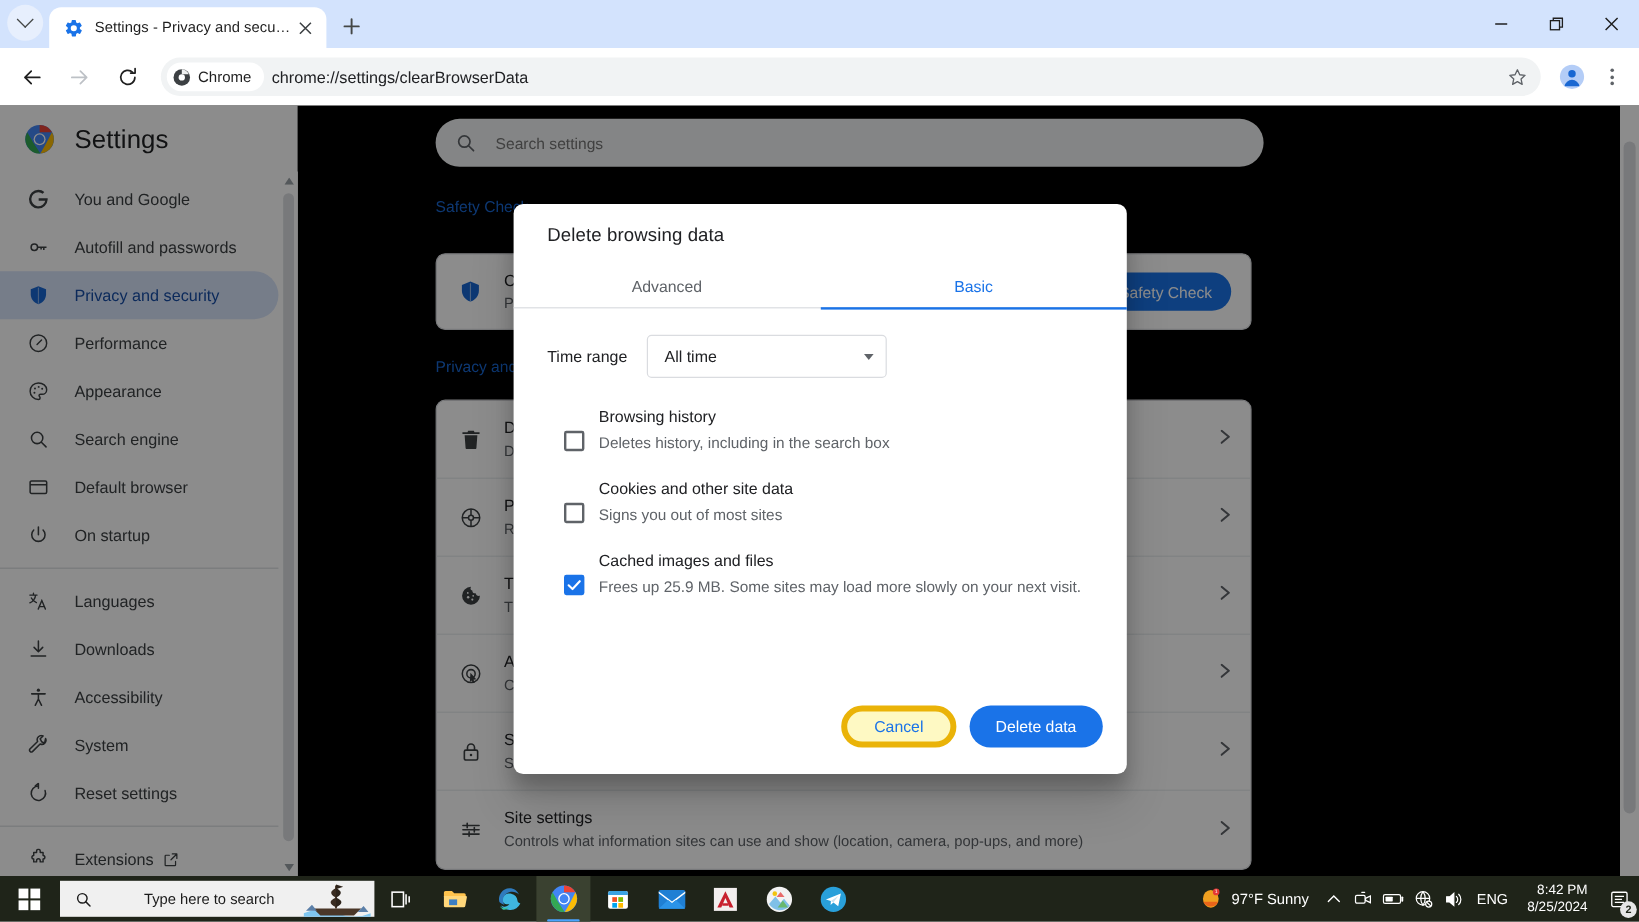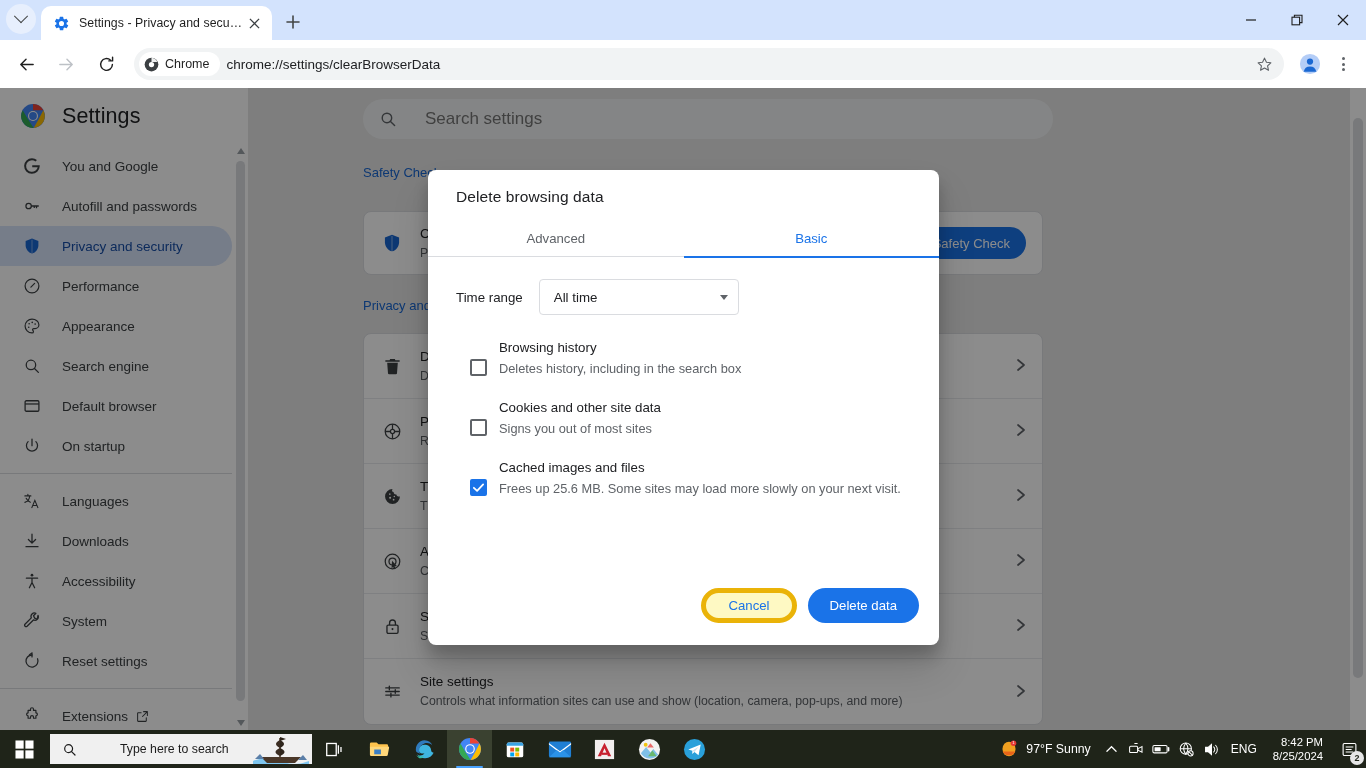--- a/index.html
+++ b/index.html
@@ -82,21 +82,21 @@
     display: flex; align-items: center; justify-content: center; }
   #profile-btn { width: 28px; height: 28px; margin: 0 4px; border-radius: 50%;
     display: flex; align-items: center; justify-content: center; flex: 0 0 auto; }
   #menu-btn { width: 30px; height: 30px; margin-right: 8px; border-radius: 50%;
     display: flex; align-items: center; justify-content: center; flex: 0 0 auto; }
   .kebab-dot { width: 3px; height: 3px; background: #5f6368; border-radius: 50%; margin: 1.4px 0; }
 
   
   #page {
     position: absolute; left: 0; top: 88px; width: 1366px; height: 642px;
-    background: #e5e5e5; overflow: hidden;
+    background: #000000; overflow: hidden;
   }
 
   
   #settings-sidebar {
     position: absolute; left: 0; top: 0; width: 248px; height: 642px; background: #fff;
   }
   #settings-header { display: flex; align-items: center; height: 56px; padding-left: 20px; }
   #settings-title { font-size: 21.5px; color: #202124; margin-left: 16px; letter-spacing: .1px; }
   #nav-list { position: absolute; top: 58px; left: 0; width: 248px; }
   .nav-item {
@@ -126,21 +126,21 @@
     display: flex; align-items: center; justify-content: center; }
 
   
   #settings-main { position: absolute; left: 248px; top: 0; width: 1100px; height: 642px; }
   #search-settings-bar {
     position: absolute; left: 115px; top: 11px; width: 690px; height: 40px;
     background: #f1f3f4; border-radius: 20px; display: flex; align-items: center;
     padding-left: 16px;
   }
   #search-settings-input {
-    margin-left: 28px; font-size: 17px; color: #5f6368; background: transparent;
+    margin-left: 16px; font-size: 13px; color: #5f6368; background: transparent;
     border: 0; outline: none; width: 600px; font-family: inherit;
   }
   .section-heading {
     position: absolute; left: 115px; font-size: 13px; color: #1967d2; font-weight: 400;
   }
   .card {
     position: absolute; left: 115px; width: 680px; background: #fff;
     border: 1px solid #dadce0; border-radius: 8px;
   }
   .row {
@@ -729,21 +729,21 @@
         </span>
       </div>
       <div class="opt-row">
         <span class="opt-checkbox checked">
           <svg width="13" height="13" viewBox="0 0 14 14">
             <path d="M2 7.3 L5.5 10.6 L12 3.6" stroke="#fff" stroke-width="1.9" fill="none" stroke-linecap="round" stroke-linejoin="round"></path>
           </svg>
         </span>
         <span class="opt-text">
           <span class="opt-title" style="display:block">Cached images and files</span>
-          <span class="opt-sub" style="display:block">Frees up 25.6 MB. Some sites may load more slowly on your next visit.</span>
+          <span class="opt-sub" style="display:block">Frees up 25.9 MB. Some sites may load more slowly on your next visit.</span>
         </span>
       </div>
     </div>
 
     <div id="dialog-actions">
       <button id="cancel-button">Cancel</button>
       <button id="delete-data-button">Delete data</button>
     </div>
   </div>
 </div>

